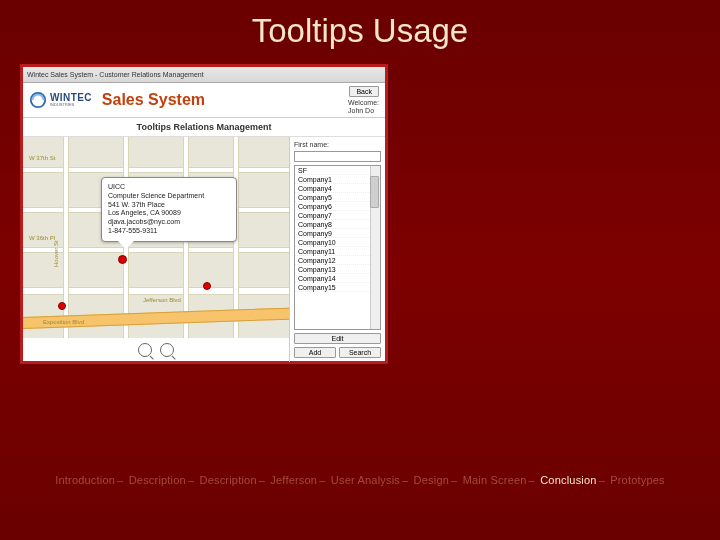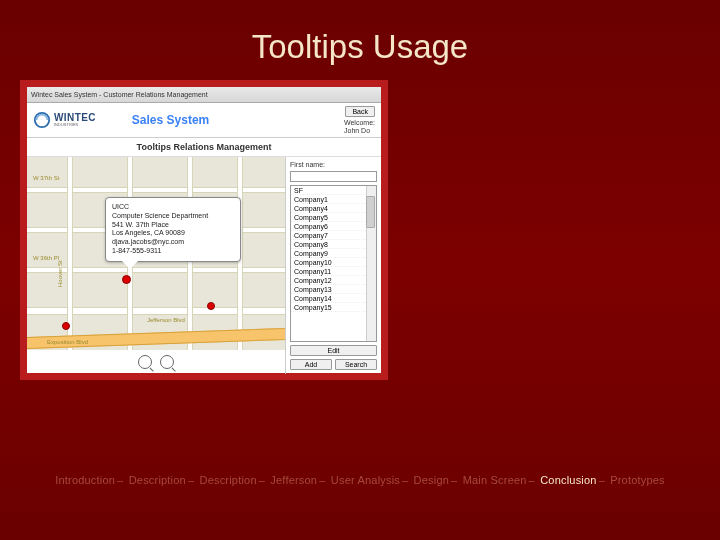--- a/index.html
+++ b/index.html
@@ -14,34 +14,34 @@
   }
   .slide {
     width: 720px;
     height: 540px;
     position: relative;
   }
   .title {
     color: #f5e6c8;
     font-size: 33px;
     text-align: center;
-    padding-top: 28px;
+    padding-top: 12px;
     font-weight: normal;
   }
   .content {
     display: flex;
     align-items: flex-start;
     padding: 14px 20px 0 20px;
     gap: 14px;
   }
   .app-screenshot {
     width: 368px;
     height: 300px;
     background: #ffffff;
-    border: 7px solid #b91c1c;
+    border: 3px solid #b91c1c;
     box-sizing: border-box;
     position: relative;
     flex: none;
   }
   .app-titlebar {
     height: 15px;
     background: linear-gradient(#e9e9e9, #d7d7d7);
     border-bottom: 1px solid #aaa;
     font-size: 7px;
     color: #333;
@@ -76,24 +76,24 @@
   .logo-swirl svg { width: 18px; height: 18px; }
   .logo-text {
     font-size: 10px;
     font-weight: bold;
     color: #2a4a7a;
     letter-spacing: 0.4px;
     line-height: 1;
   }
   .logo-text small { font-size: 4px; font-weight: normal; display: block; color: #666; letter-spacing: 0; }
   .system-label {
-    font-size: 12px;
+    font-size: 16px;
     font-weight: bold;
-    color: #3b82f6;
-    margin-left: 30px;
+    color: #c2410c;
+    margin-left: 4px;
   }
   .header-right {
     margin-left: auto;
     display: flex;
     flex-direction: column;
     align-items: flex-end;
     gap: 2px;
   }
   .back-btn {
     font-size: 7px;

